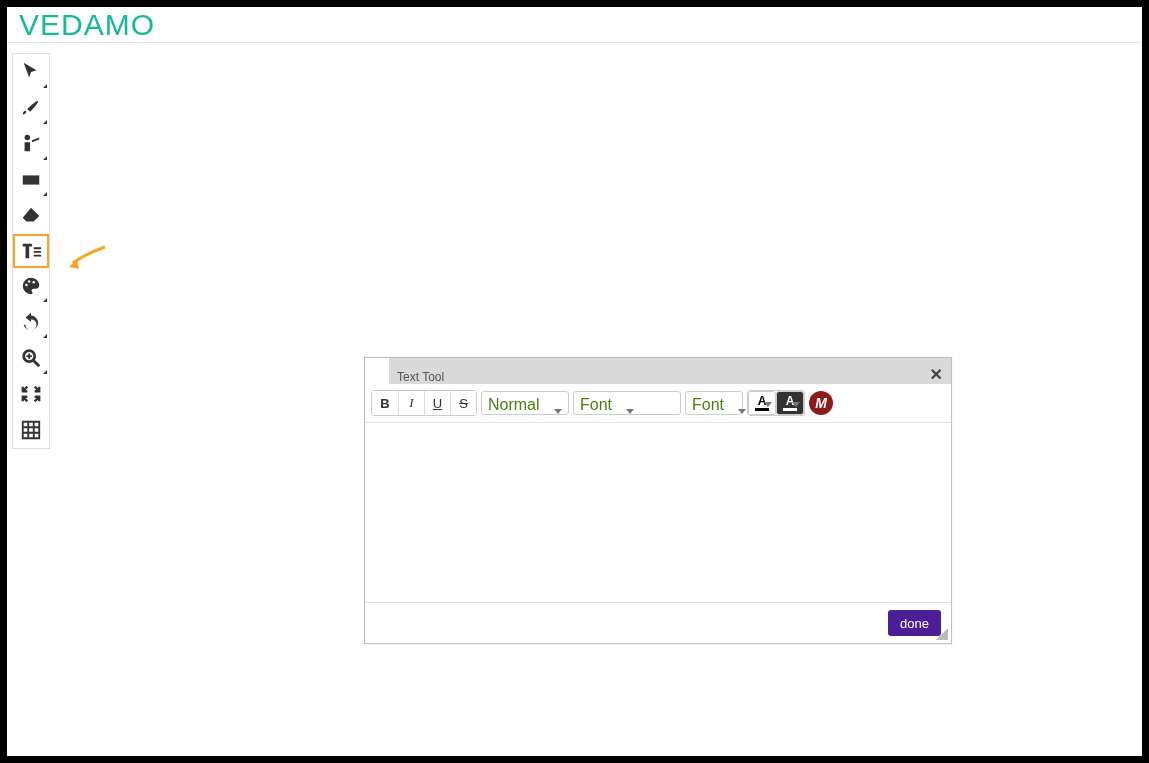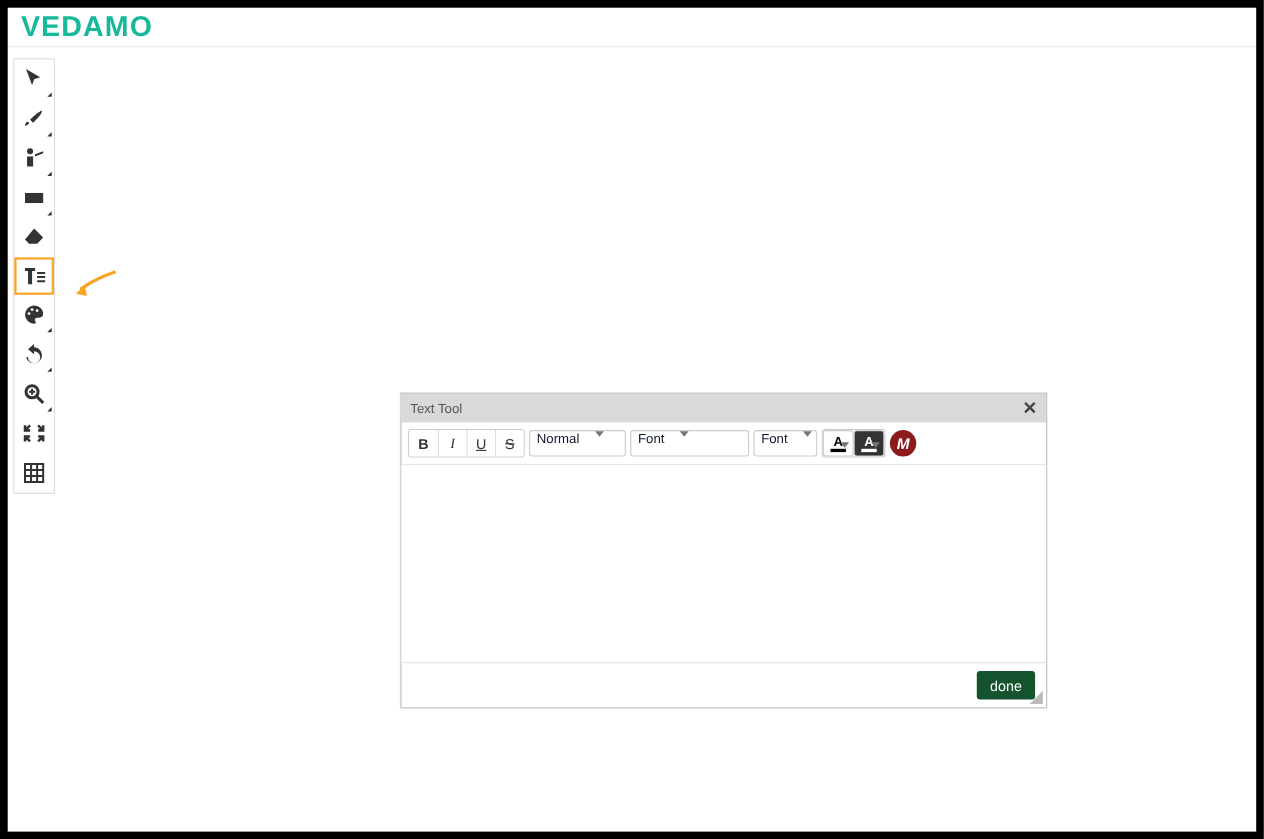--- a/index.html
+++ b/index.html
@@ -4,21 +4,21 @@
 <style>
   * { box-sizing: border-box; margin: 0; padding: 0; }
   html, body { width: 1149px; height: 763px; font-family: Arial, Helvetica, sans-serif; }
   .outer { width: 1149px; height: 763px; background: #000; padding: 7px; }
   .app { width: 100%; height: 100%; background: #fff; position: relative; overflow: hidden; }
 
   .topbar {
     height: 36px; width: 100%; border-bottom: 1px solid #e6e6e6;
     display: flex; align-items: center; padding-left: 12px;
   }
-  .logo { color: #17b99a; font-weight: 700; font-size: 26px; letter-spacing: 1px; font-family: Arial, sans-serif; }
+  .logo { color: #17b99a; font-weight: 400; font-size: 30px; letter-spacing: 1px; font-family: Arial, sans-serif; }
 
   .toolbar {
     position: absolute; left: 5px; top: 46px; width: 38px;
     background: #fff; border: 1px solid #ddd;
     display: flex; flex-direction: column; align-items: center;
   }
   .tool {
     width: 100%; height: 36px; display: flex; align-items: center; justify-content: center;
     cursor: pointer; position: relative;
   }
@@ -30,40 +30,40 @@
   }
 
   .arrow-annот { position:absolute; left:60px; top:238px; width:40px; height:30px; }
 
   .dialog {
     position:absolute; left:357px; top:350px; width:588px; background:#fff;
     border:1px solid #bfbfbf; box-shadow:0 0 1px rgba(0,0,0,.2);
   }
   .dialog-title {
     height:26px; background:#d9d9d9; color:#555; font-size:12px;
-    display:flex; align-items:center; padding:0 8px; justify-content:space-between;
+    display:flex; align-items:flex-end; padding:0 8px; justify-content:space-between;margin-left:24px;
   }
   .dialog-close { cursor:pointer; font-size:16px; color:#444; font-weight:bold; }
 
   .rte-toolbar {
     display:flex; align-items:center; gap:4px; padding:6px 6px; border-bottom:1px solid #e2e2e2;
   }
   .btn-group { display:flex; border:1px solid #ccc; border-radius:3px; overflow:hidden; }
   .btn-group .rte-btn + .rte-btn { border-left:1px solid #ddd; }
   .rte-btn {
     height:24px; min-width:26px; padding:0 6px; background:#fff; display:flex;
     align-items:center; justify-content:center; font-size:13px; color:#333; cursor:pointer;
   }
   .rte-btn.bold { font-weight:800; }
   .rte-btn.italic { font-style:italic; font-family: Georgia, serif; }
   .rte-btn.under { text-decoration:underline; }
   .rte-btn.strike { text-decoration:line-through; }
   .rte-select {
     height:24px; border:1px solid #ccc; border-radius:3px; background:#fff;
-    display:flex; align-items:flex-start; padding:0 6px; font-size:12px; color:#0f172a;
+    display:flex; align-items:flex-end; padding:0 6px; font-size:16px; color:#4d7c0f;
     cursor:pointer; gap:14px;
   }
   .caret { width:0; height:0; border-left:4px solid transparent; border-right:4px solid transparent; border-top:5px solid #777; }
 
   .color-btn {
     height:24px; width:28px; border:1px solid #ccc; border-radius:3px; display:flex;
     flex-direction:column; align-items:center; justify-content:center; background:#fff; cursor:pointer;
     position: relative;
   }
   .color-btn .caret { position:absolute; right:3px; top:10px; }
@@ -79,21 +79,21 @@
     font-size:14px; cursor:pointer;
   }
 
   .rte-body { height:180px; width:100%; background:#fff; outline:none; padding:8px; border-bottom:1px solid #e2e2e2; }
 
   .dialog-footer {
     height:40px; display:flex; align-items:center; justify-content:flex-end; padding:0 10px;
     position: relative;
   }
   .done-btn {
-    background:#14532d; color:#fff; border:none; border-radius:3px; font-size:13px;
+    background:#4c1d95; color:#fff; border:none; border-radius:3px; font-size:13px;
     height:26px; padding:0 12px; cursor:pointer;
   }
   .resize-grip {
     position:absolute; right:3px; bottom:3px; width:0; height:0;
     border-left:12px solid transparent; border-bottom:12px solid #bbb;
   }
 </style>
 </head>
 <body>
 

